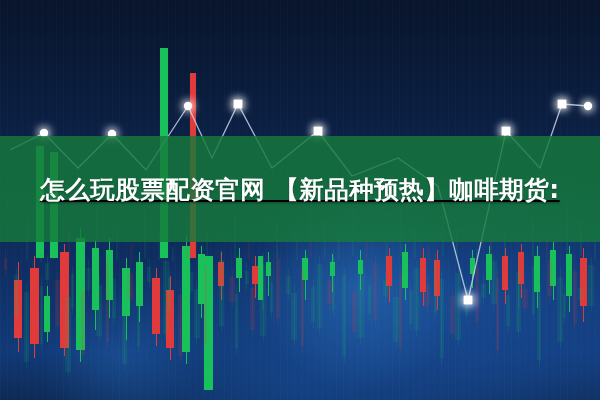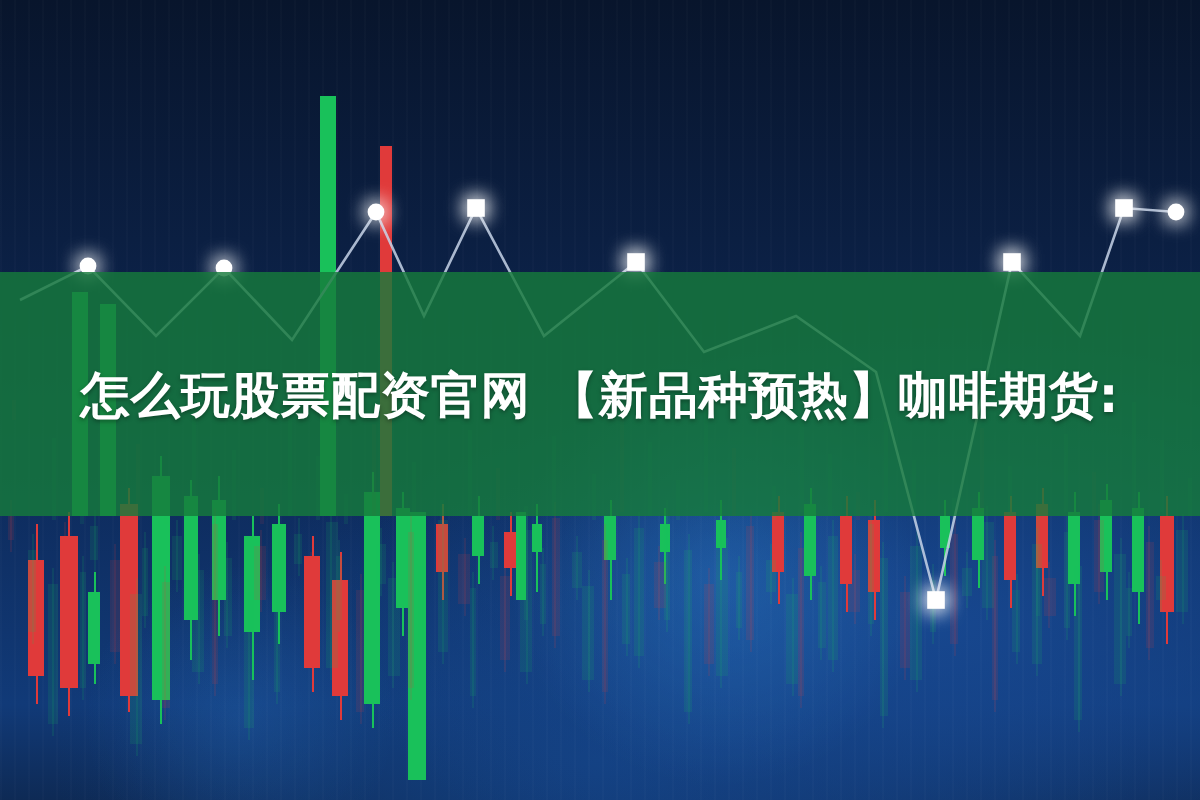--- a/index.html
+++ b/index.html
@@ -36,25 +36,26 @@
   
   .chartlayer{position:absolute;inset:0;}
   .candle{position:absolute;border-radius:0;}
   .wick{position:absolute;width:1px;}
   
   .zig{position:absolute;inset:0;}
   .zig svg{display:block;}
   
   .band{
     position:absolute;left:0;right:0;
-    top:136px;height:122px;
+    top:136px;height:106px;
     background:rgba(22,122,60,.82);
     display:flex;flex-direction:column;
     align-items:center;justify-content:center;
     gap:2px;
+    text-decoration:underline;
   }
   .band-line{
     color:#ffffff;
     font-weight:700;
     font-size:25px;
     line-height:41px;
     letter-spacing:.5px;
     white-space:nowrap;
     text-shadow:0 1px 2px rgba(0,0,0,.35);
   }

